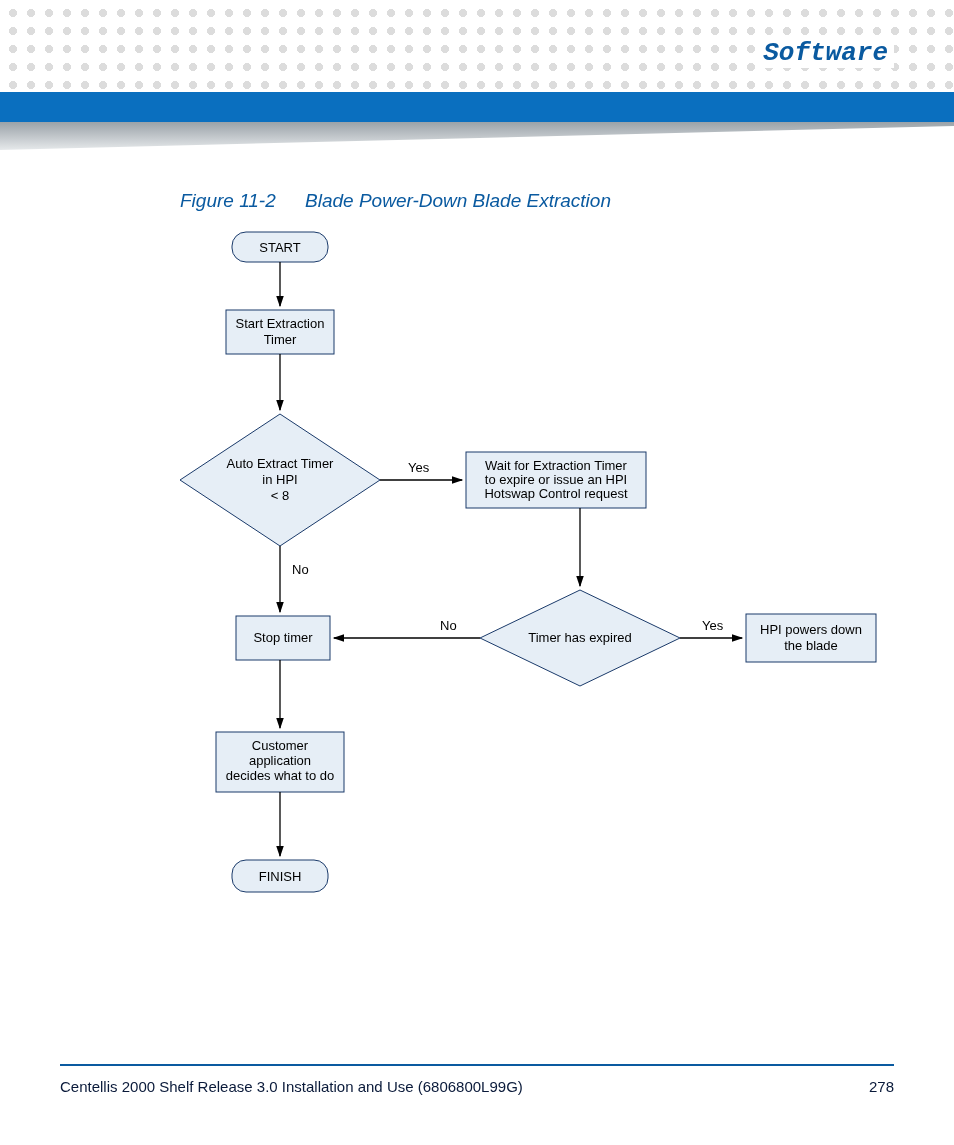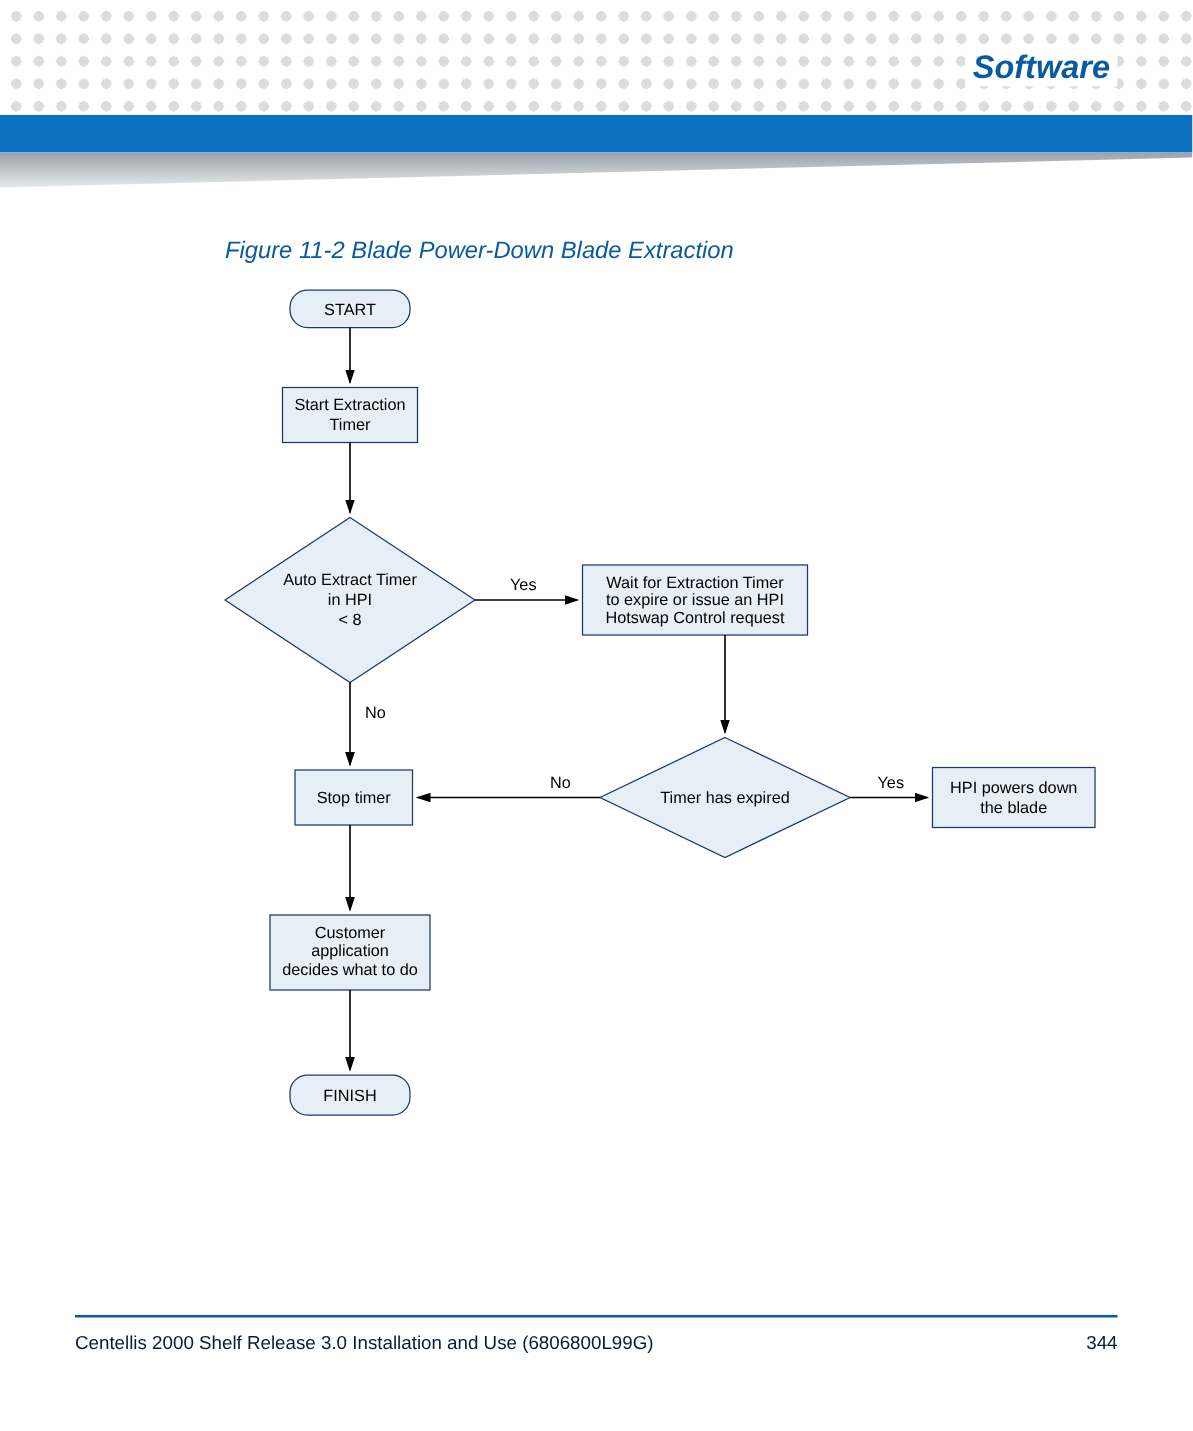--- a/index.html
+++ b/index.html
@@ -22,20 +22,21 @@
   .header-title {
     position: absolute;
     top: 38px;
     right: 60px;
     font-style: italic;
     font-weight: bold;
     font-size: 26px;
     color: #0a5aa0;
     background: #fff;
     padding: 0 6px;
+    font-family: Liberation Mono, monospace;
   }
   .blue-bar {
     position: absolute;
     top: 92px;
     left: 0; right: 0;
     height: 30px;
     background: #0a6fbf;
   }
   .gray-wedge {
     position: absolute;
@@ -45,31 +46,31 @@
     height: 36px;
   }
   .figure-caption {
     position: absolute;
     top: 190px;
     left: 180px;
     font-style: italic;
     font-size: 19px;
     color: #0a5aa0;
   }
-  .figure-caption .num { }
+  .figure-caption .num { margin-right: 24px; }
   .flowchart {
     position: absolute;
     top: 220px;
     left: 80px;
     width: 820px;
     height: 740px;
   }
   .footer {
     position: absolute;
-    bottom: 62px;
+    bottom: 50px;
     left: 60px; right: 60px;
     border-top: 2px solid #0a5aa0;
     padding-top: 12px;
     display: flex;
     justify-content: space-between;
     font-size: 15px;
     color: #0a1a3a;
   }
   .fc-text {
     font-family: Arial, Helvetica, sans-serif;
@@ -165,14 +166,14 @@
   <text x="200" y="560" text-anchor="middle" class="fc-text">decides what to do</text>
 
   <line x1="200" y1="572" x2="200" y2="636" stroke="#000" stroke-width="1.3" marker-end="url(#arrow)"></line>
 
   <rect x="152" y="640" rx="14" ry="14" width="96" height="32" fill="#e6eef6" stroke="#1a3a6a" stroke-width="1"></rect>
   <text x="200" y="661" text-anchor="middle" class="fc-text">FINISH</text>
 </svg>
 
 <div class="footer">
   <span>Centellis 2000 Shelf Release 3.0 Installation and Use (6806800L99G)</span>
-  <span>344</span>
+  <span>278</span>
 </div>
 
 </body></html>

